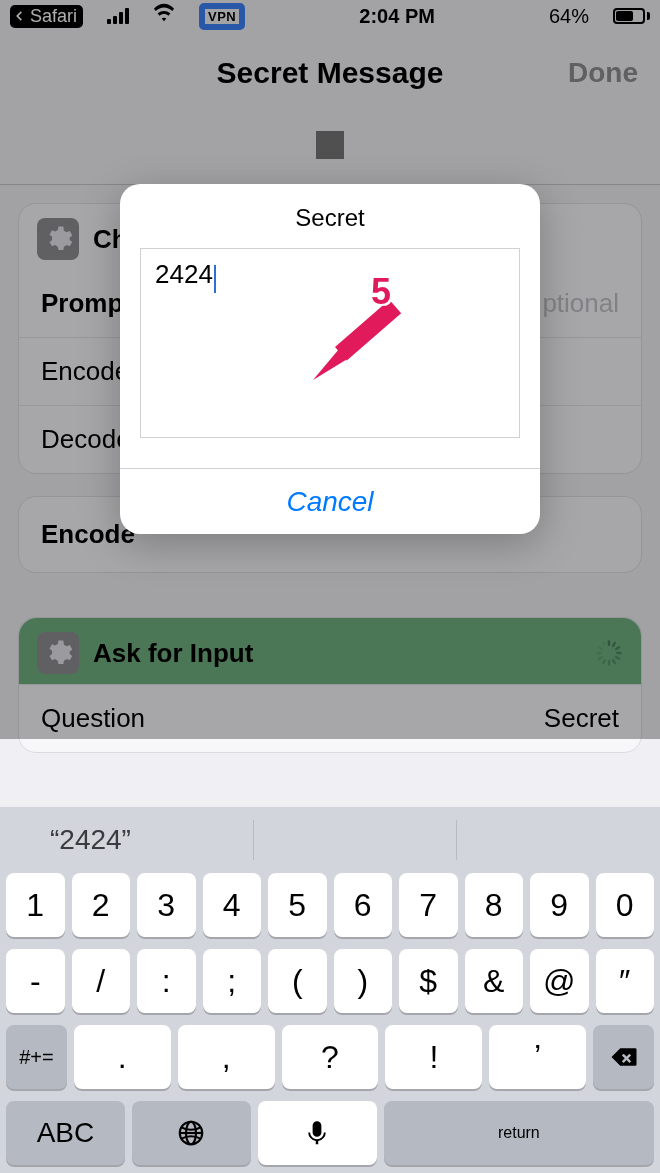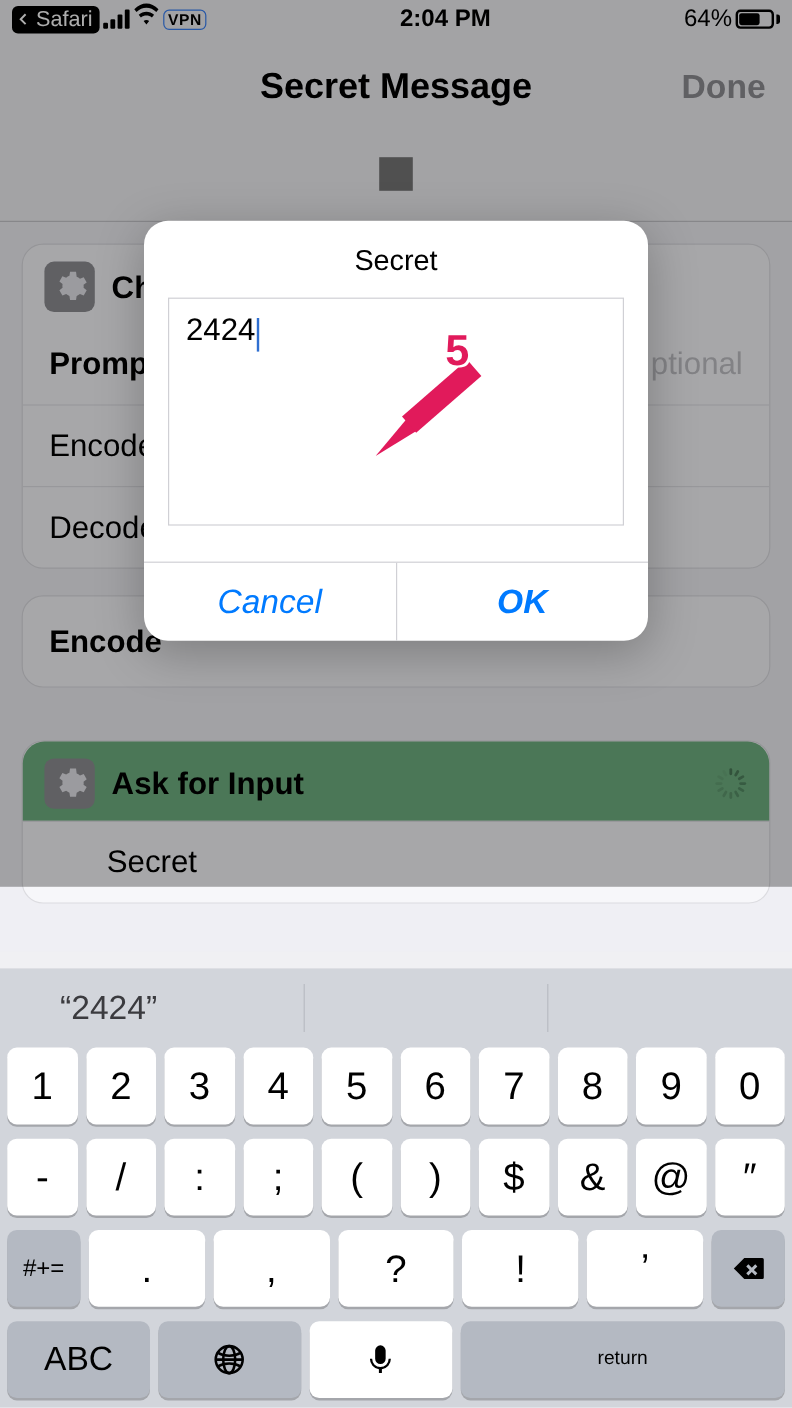--- a/index.html
+++ b/index.html
@@ -1,27 +1,27 @@
 <!DOCTYPE html>
 <html><head>
   <meta charset="utf-8">
   <style>
     * { box-sizing: border-box; margin: 0; padding: 0; font-family: -apple-system, "Helvetica Neue", Helvetica, Arial, sans-serif; -webkit-font-smoothing: antialiased; }
     html, body { width: 660px; height: 1173px; overflow: hidden; background: #f2f2f7; }
     .screen { position: relative; width: 660px; height: 1173px; background: #f0f0f3; }
     
     .status-bar { height: 32px; display:flex; align-items:center; justify-content:space-between; padding: 0 10px; font-size: 20px; font-weight: 500; color:#000; }
-    .status-left, .status-right { display:flex; align-items:center; gap:3px; }
+    .status-left, .status-right { display:flex; align-items:center; gap:24px; }
     .back-chip { display:flex; align-items:center; gap:4px; background:#000; color:#fff; border-radius:5px; padding:1px 6px 1px 2px; font-size:18px; }
     .back-chip svg { width:14px; height:14px; fill:#fff; }
     .signal-bars { display:flex; align-items:flex-end; gap:2px; height:16px;}
     .signal-bars span { width:4px; background:#000; border-radius:1px;}
     .signal-bars span:nth-child(1){height:5px} .signal-bars span:nth-child(2){height:8px} .signal-bars span:nth-child(3){height:12px} .signal-bars span:nth-child(4){height:16px}
     .wifi-icon svg{width:22px;height:22px;}
-    .vpn-box { border:1px solid #3b82f6; border-radius:5px; font-size:13px; padding:0 3px; font-weight:600; letter-spacing:0.5px;}
+    .vpn-box { border:6px solid #3b82f6; border-radius:5px; font-size:13px; padding:0 3px; font-weight:600; letter-spacing:0.5px;}
     .clock { font-weight:600; }
     .battery { display:flex; align-items:center; gap:2px;}
     .battery-body { width:32px; height:16px; border:2px solid #000; border-radius:4px; position:relative; padding:1px;}
     .battery-fill { height:100%; width:64%; background:#000; border-radius:2px;}
     .battery-tip { width:3px; height:8px; background:#000; border-radius:0 2px 2px 0;}
     
     .navbar { height:74px; display:flex; align-items:center; justify-content:space-between; padding: 8px 22px 0; }
     .nav-left { width:110px; }
     .nav-title { flex:1; text-align:center; font-size:30px; font-weight:700; color:#000; }
     .nav-right { width:110px; text-align:right; font-size:28px; font-weight:600; color:#8e8e93;}
@@ -178,20 +178,21 @@
                   <rect x="11" y="1" width="2" height="5" rx="1" transform="rotate(210 12 12)" opacity=".44"></rect>
                   <rect x="11" y="1" width="2" height="5" rx="1" transform="rotate(240 12 12)" opacity=".36"></rect>
                   <rect x="11" y="1" width="2" height="5" rx="1" transform="rotate(270 12 12)" opacity=".28"></rect>
                   <rect x="11" y="1" width="2" height="5" rx="1" transform="rotate(300 12 12)" opacity=".2"></rect>
                   <rect x="11" y="1" width="2" height="5" rx="1" transform="rotate(330 12 12)" opacity=".12"></rect>
                 </g>
               </svg>
           </div>
         </div>
         <div class="card-row">
+          <span>Question</span>
           <span class="row-val" style="color:#000;">Secret</span>
         </div>
       </div>
     </div>
   </div>
 
   <div class="dim" style="bottom:434px;"></div>
 
   <div class="alert">
     <div class="alert-title">Secret</div>
@@ -205,21 +206,20 @@
                 <polygon points="0,95 26,64 36,73"></polygon>
                 <rect x="22" y="62" width="72" height="18" transform="rotate(-41 22 62)"></rect>
               </g>
             </svg>
           <div class="annot-num">5</div>
         </div>
       </div>
     </div>
     <div class="alert-buttons">
       <button>Cancel</button>
-      <button>OK</button>
     </div>
   </div>
 
   <div class="keyboard">
     <div class="kb-suggest">
       <div class="sugg" style="text-align:left; padding-left:50px;">“2424”</div>
       <div class="sugg-sep"></div>
       <div class="sugg"></div>
       <div class="sugg-sep"></div>
       <div class="sugg"></div>

